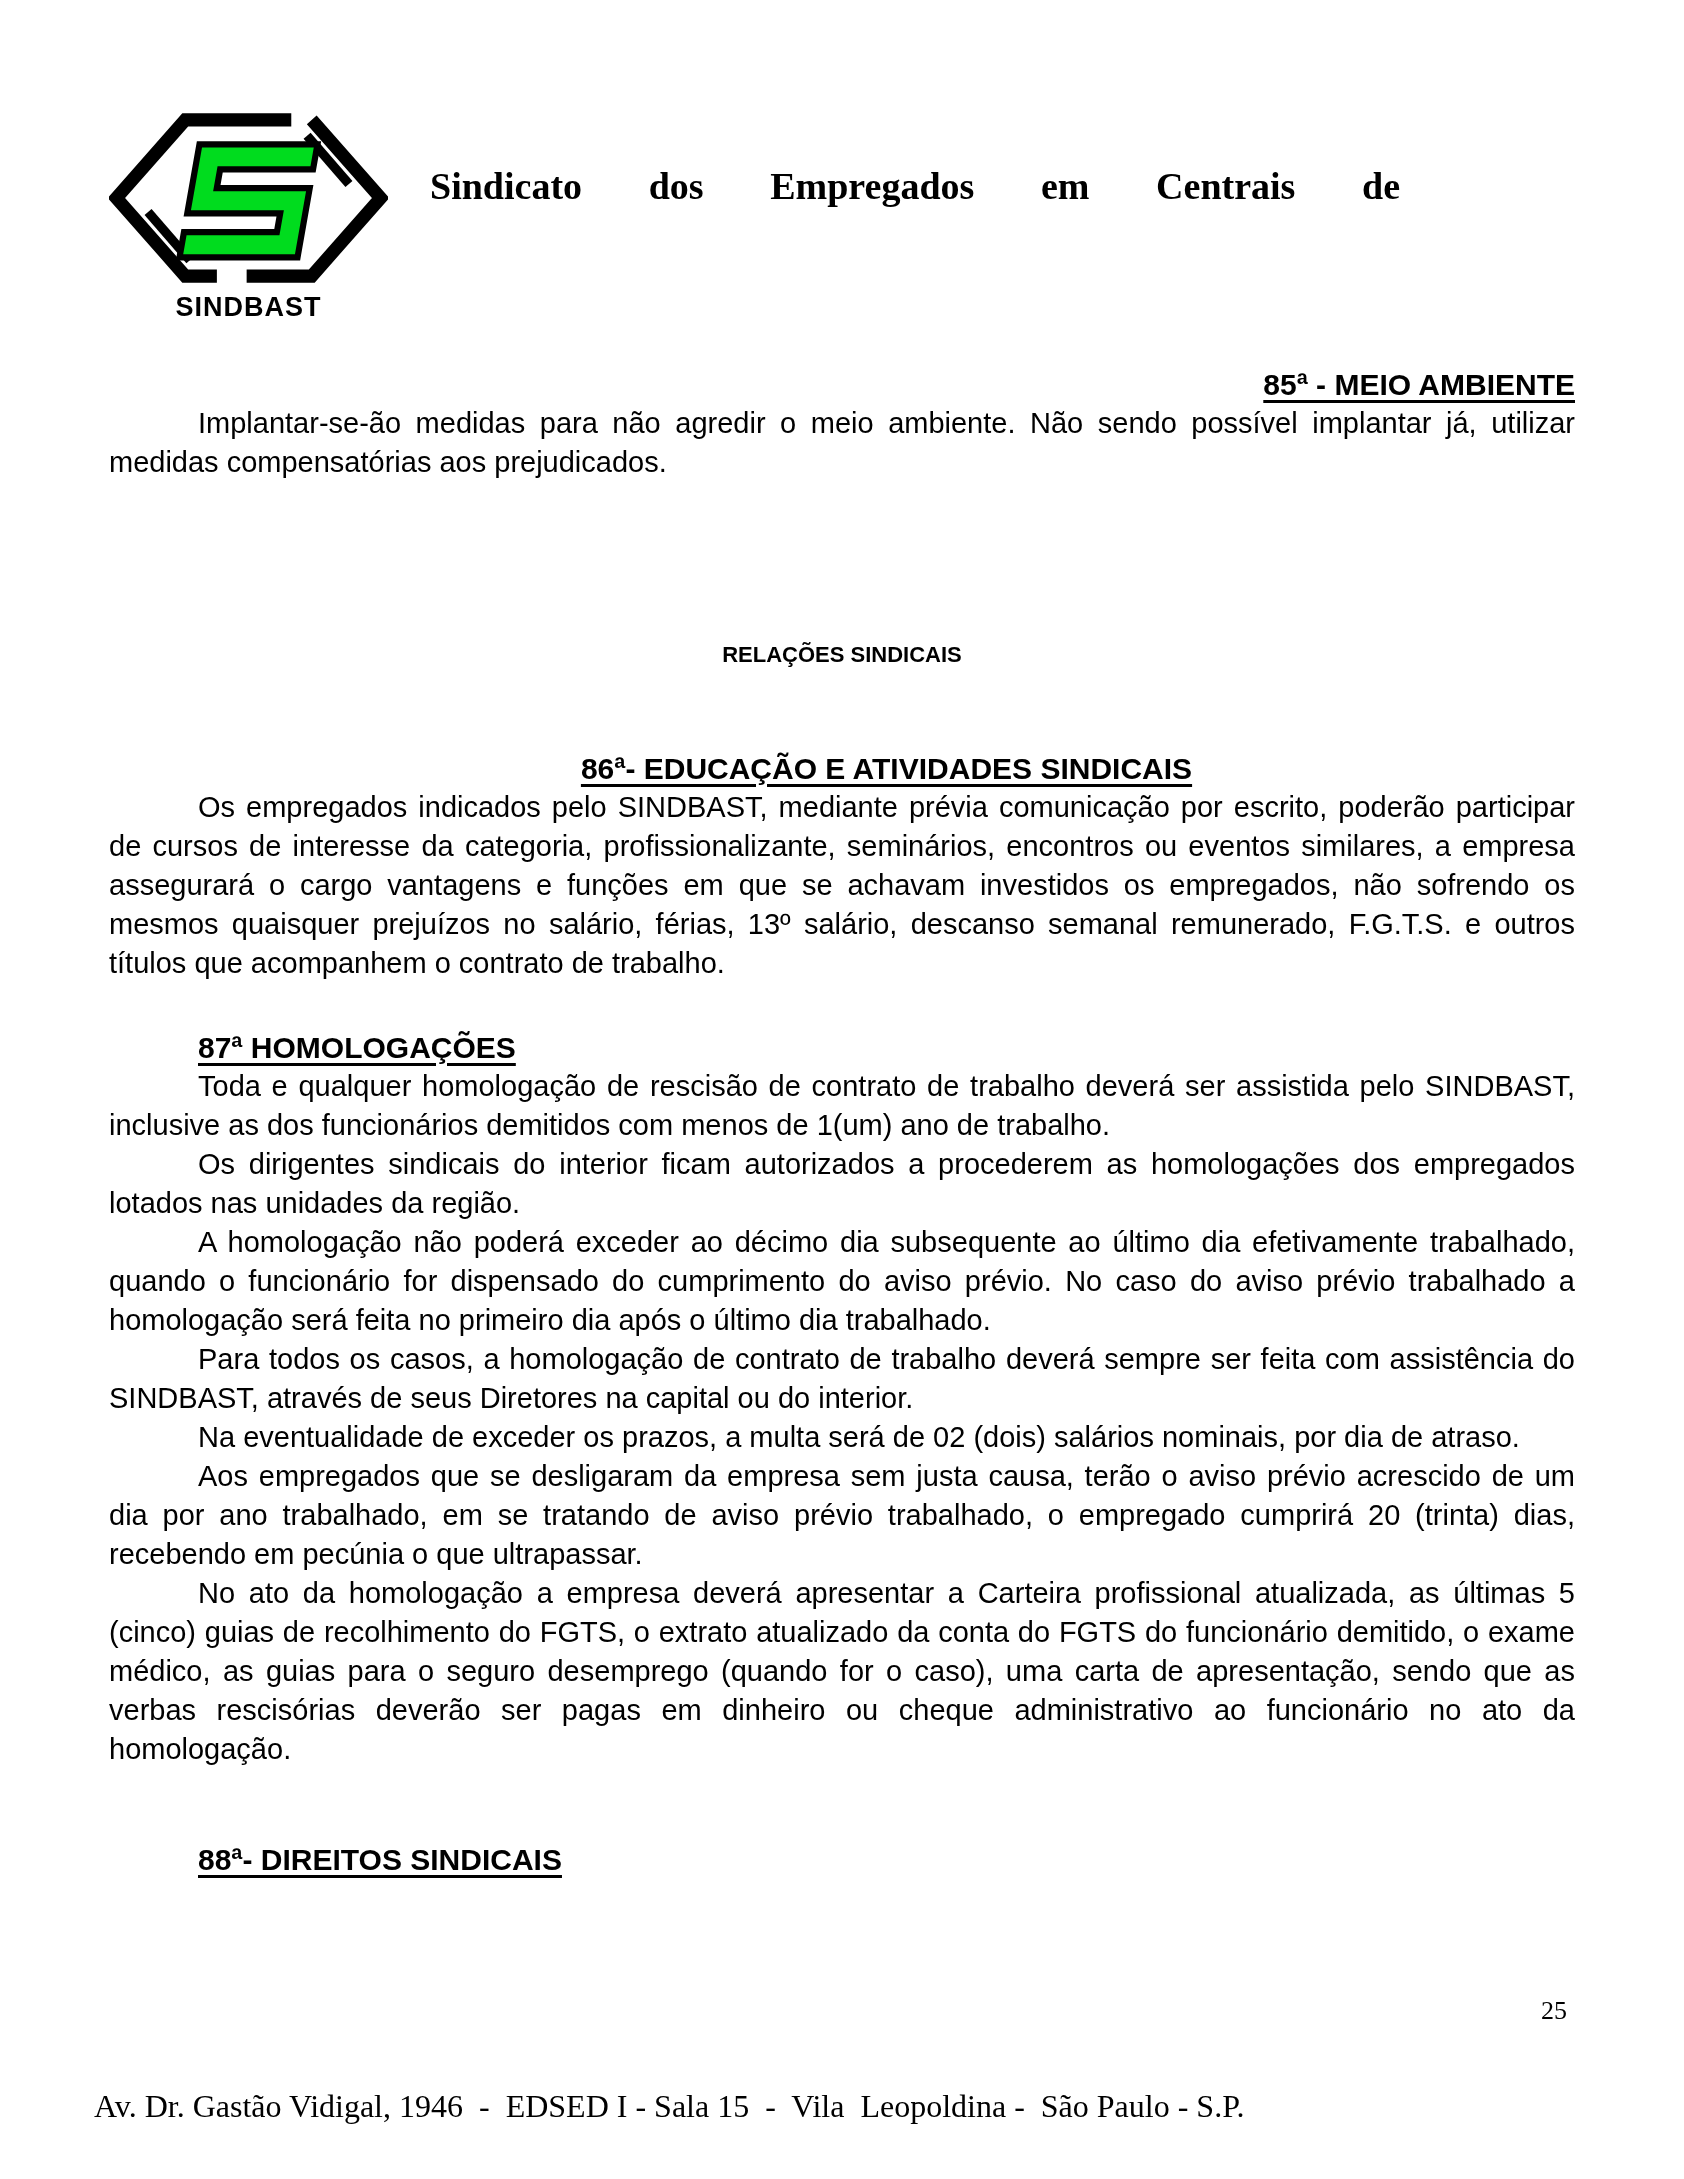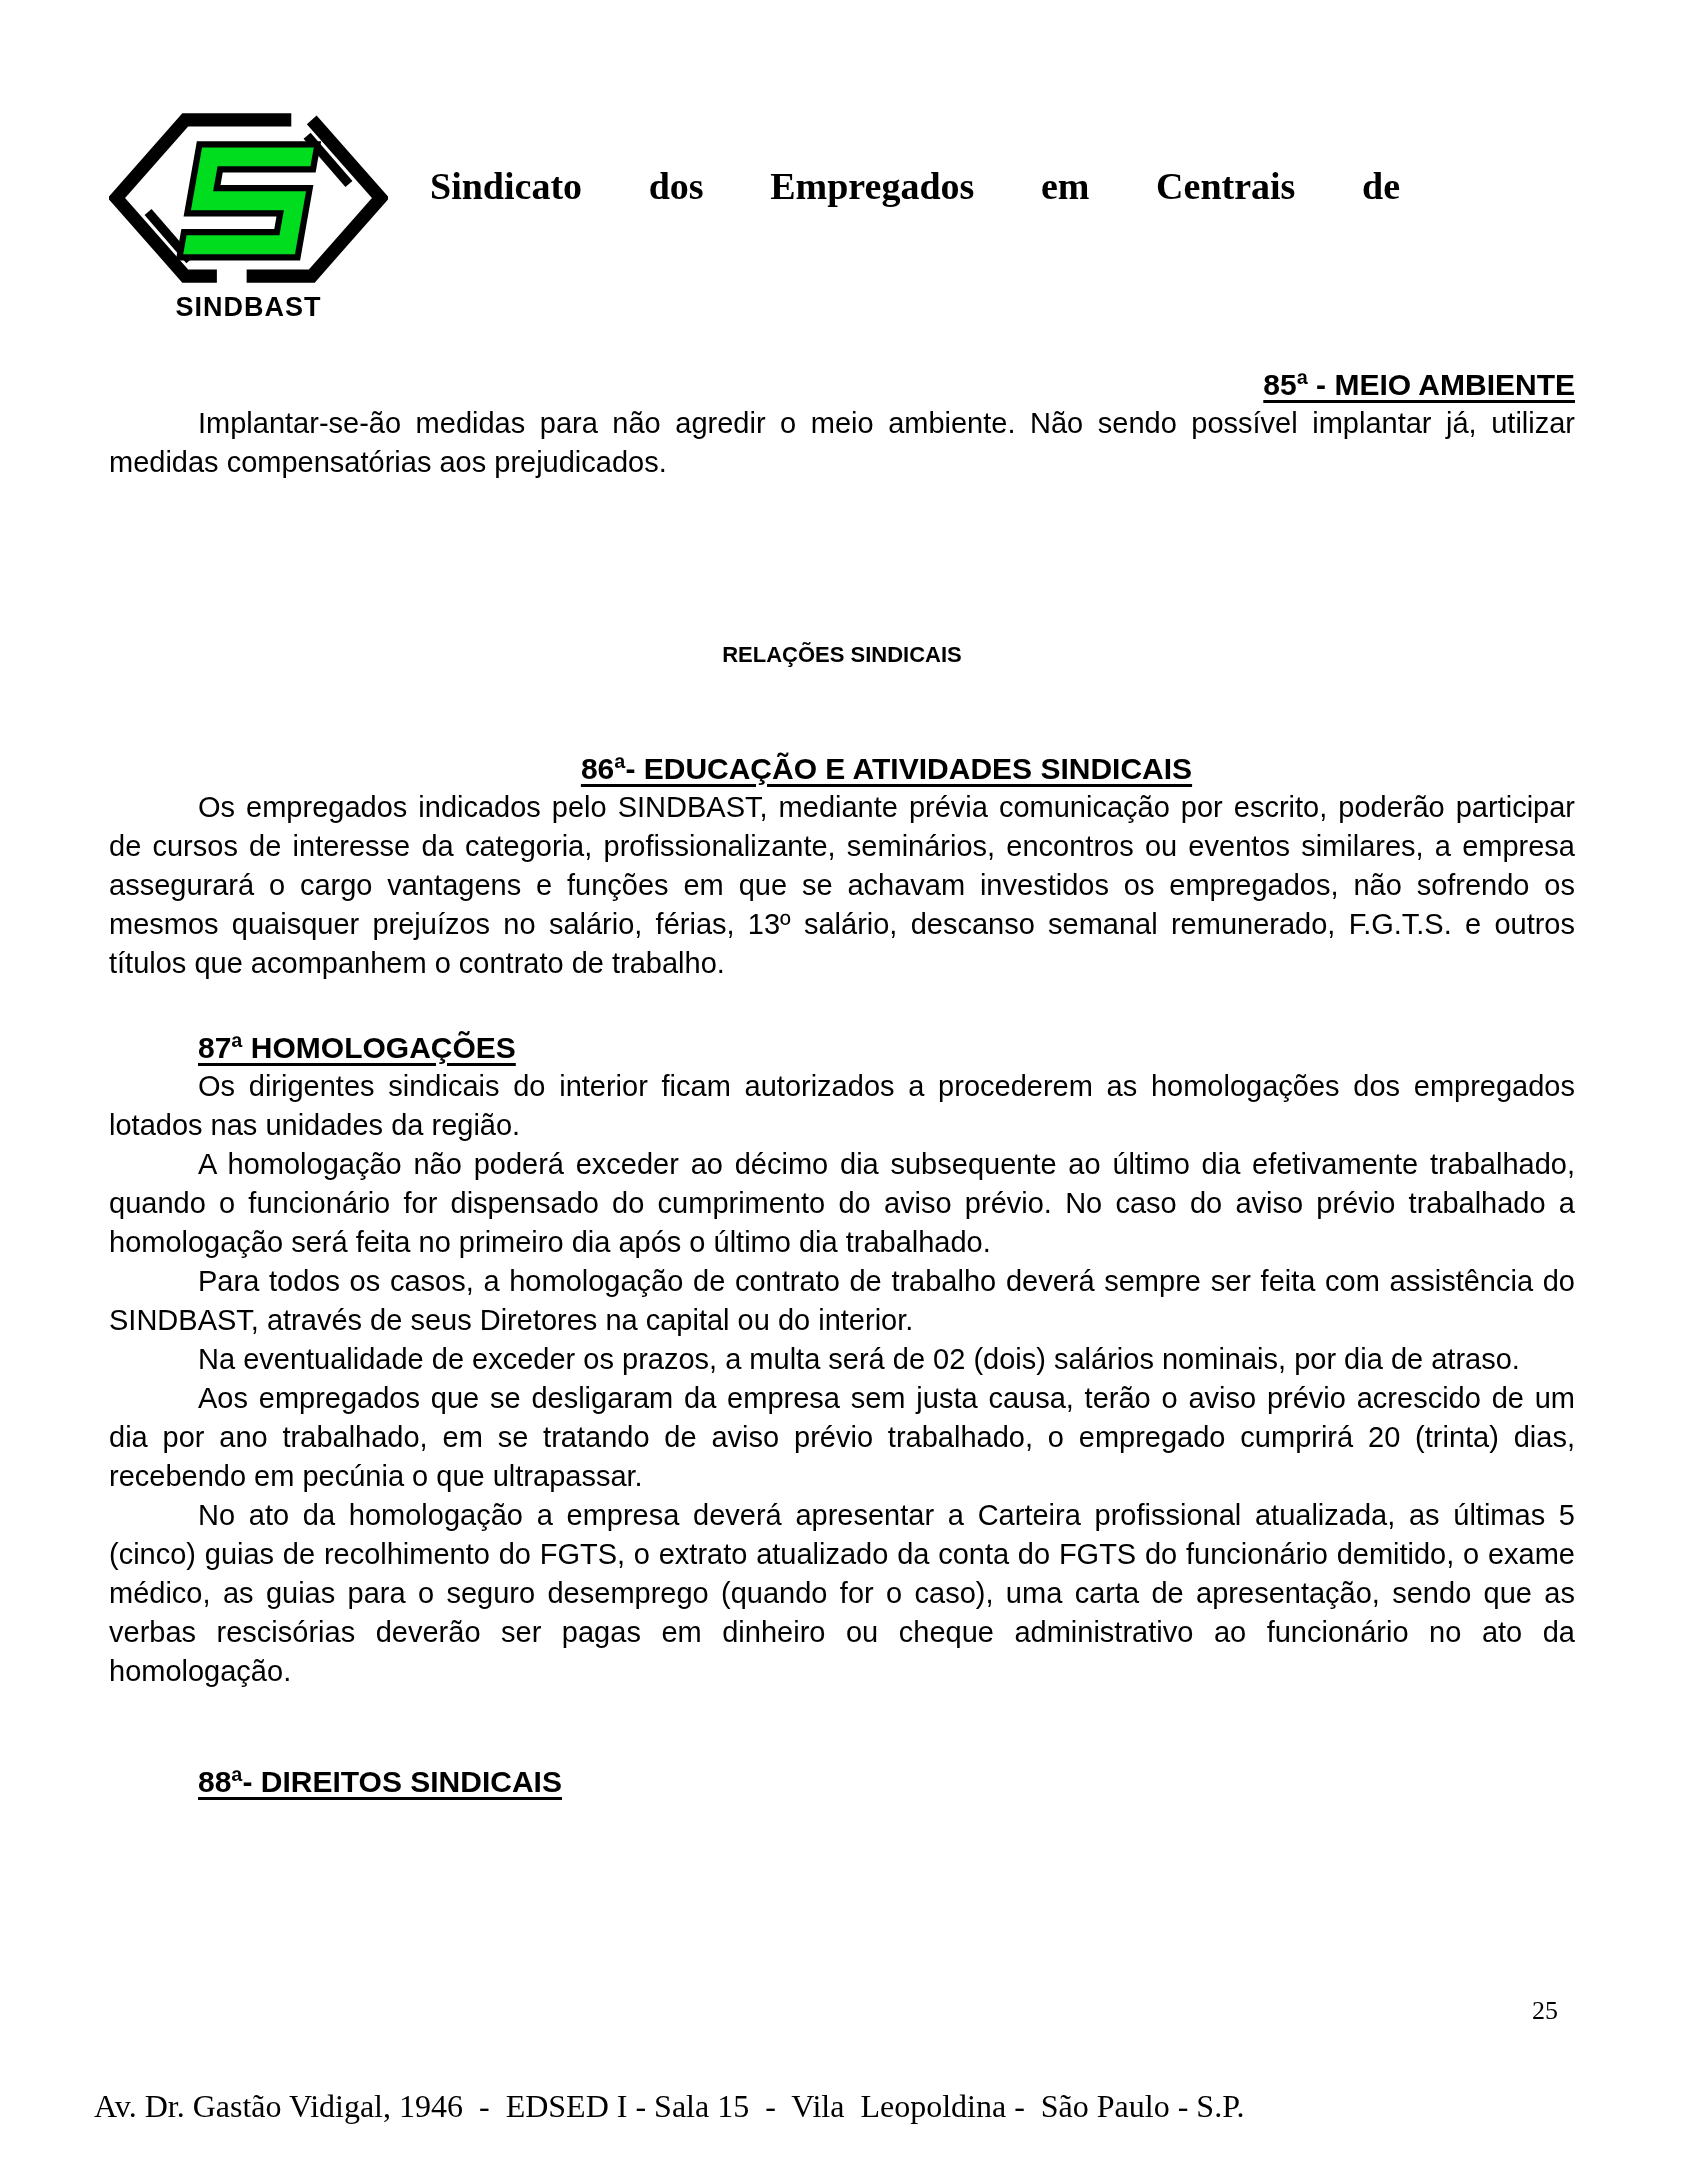--- a/index.html
+++ b/index.html
@@ -48,21 +48,21 @@
   .mt-h87{margin-top:45px;}
   .mt-h88{margin-top:71px;}
   
   .footer{
     position:absolute;left:94px;top:2004px;
     font-family:"Liberation Serif",serif;
     font-size:32px;line-height:41px;
     white-space:pre-wrap;
   }
   .page-number{
-    position:absolute;right:126px;top:1996px;
+    position:absolute;right:117px;top:1996px;
     font-family:"Liberation Serif",serif;font-size:26px;
   }
 </style>
 </head>
 <body>
 
 <div class="page">
 
   <header class="letterhead">
     <div class="logo-block">
@@ -90,20 +90,21 @@
 
     <h2 class="clause-heading mt-h85">85ª - MEIO AMBIENTE</h2>
     <p class="para">Implantar-se-ão medidas para não agredir o meio ambiente. Não sendo possível implantar já, utilizar medidas compensatórias aos prejudicados.</p>
 
     <h3 class="section-title mt-rel">RELAÇÕES SINDICAIS</h3>
 
     <h2 class="clause-heading mt-h86">86ª- EDUCAÇÃO E ATIVIDADES SINDICAIS</h2>
     <p class="para">Os empregados indicados pelo SINDBAST, mediante prévia comunicação por escrito, poderão participar de cursos de interesse da categoria, profissionalizante, seminários, encontros ou eventos similares, a empresa assegurará o cargo vantagens e funções em que se achavam investidos os empregados, não sofrendo os mesmos quaisquer prejuízos no salário, férias, 13º salário, descanso semanal remunerado, F.G.T.S. e outros títulos que acompanhem o contrato de trabalho.</p>
 
     <h2 class="clause-heading mt-h87">87ª HOMOLOGAÇÕES</h2>
+    <p class="para">Toda e qualquer homologação de rescisão de contrato de trabalho deverá ser assistida pelo SINDBAST, inclusive as dos funcionários demitidos com menos de 1(um) ano de trabalho.</p>
     <p class="para">Os dirigentes sindicais do interior ficam autorizados a procederem as homologações dos empregados lotados nas unidades da região.</p>
     <p class="para">A homologação não poderá exceder ao décimo dia subsequente ao último dia efetivamente trabalhado, quando o funcionário for dispensado do cumprimento do aviso prévio. No caso do aviso prévio trabalhado a homologação será feita no primeiro dia após o último dia trabalhado.</p>
     <p class="para">Para todos os casos, a homologação de contrato de trabalho deverá sempre ser feita com assistência do SINDBAST, através de seus Diretores na capital ou do interior.</p>
     <p class="para">Na eventualidade de exceder os prazos, a multa será de 02 (dois) salários nominais, por dia de atraso.</p>
     <p class="para">Aos empregados que se desligaram da empresa sem justa causa, terão o aviso prévio acrescido de um dia por ano trabalhado, em se tratando de aviso prévio trabalhado, o empregado cumprirá 20 (trinta) dias, recebendo em pecúnia o que ultrapassar.</p>
     <p class="para">No ato da homologação a empresa deverá apresentar a Carteira profissional atualizada, as últimas 5 (cinco) guias de recolhimento do FGTS, o extrato atualizado da conta do FGTS do funcionário demitido, o exame médico, as guias para o seguro desemprego (quando for o caso), uma carta de apresentação, sendo que as verbas rescisórias deverão ser pagas em dinheiro ou cheque administrativo ao funcionário no ato da homologação.</p>
 
     <h2 class="clause-heading mt-h88">88ª- DIREITOS SINDICAIS</h2>
 
   </main>

